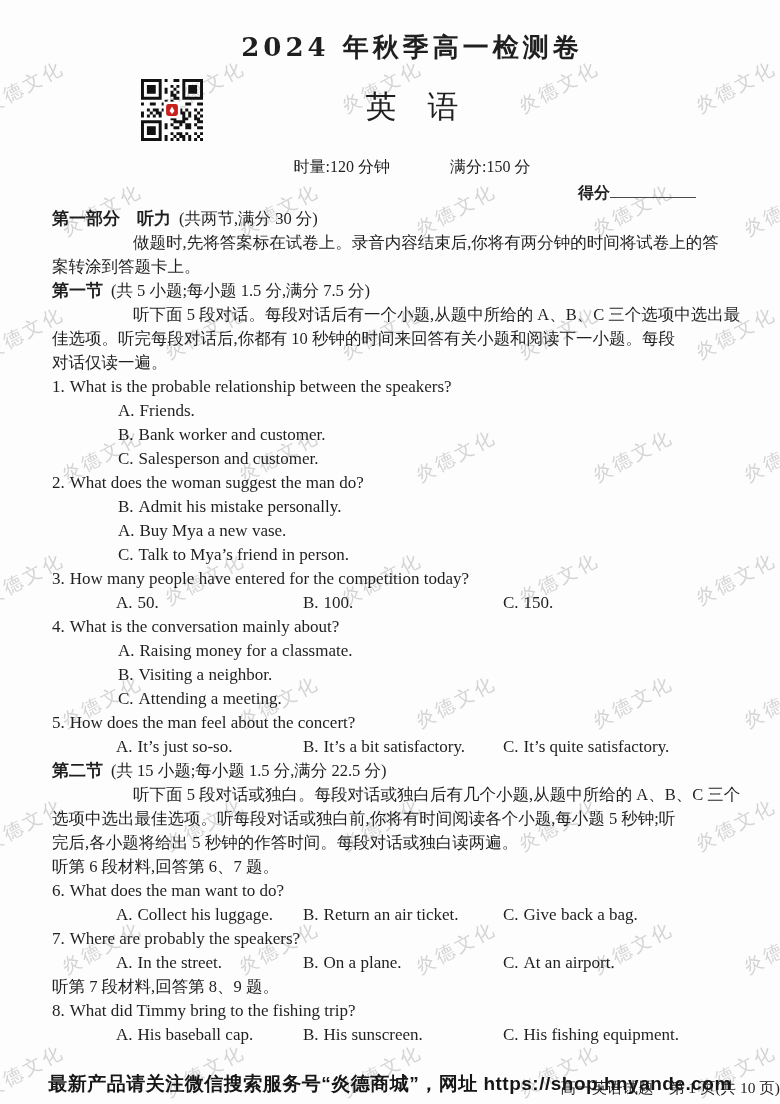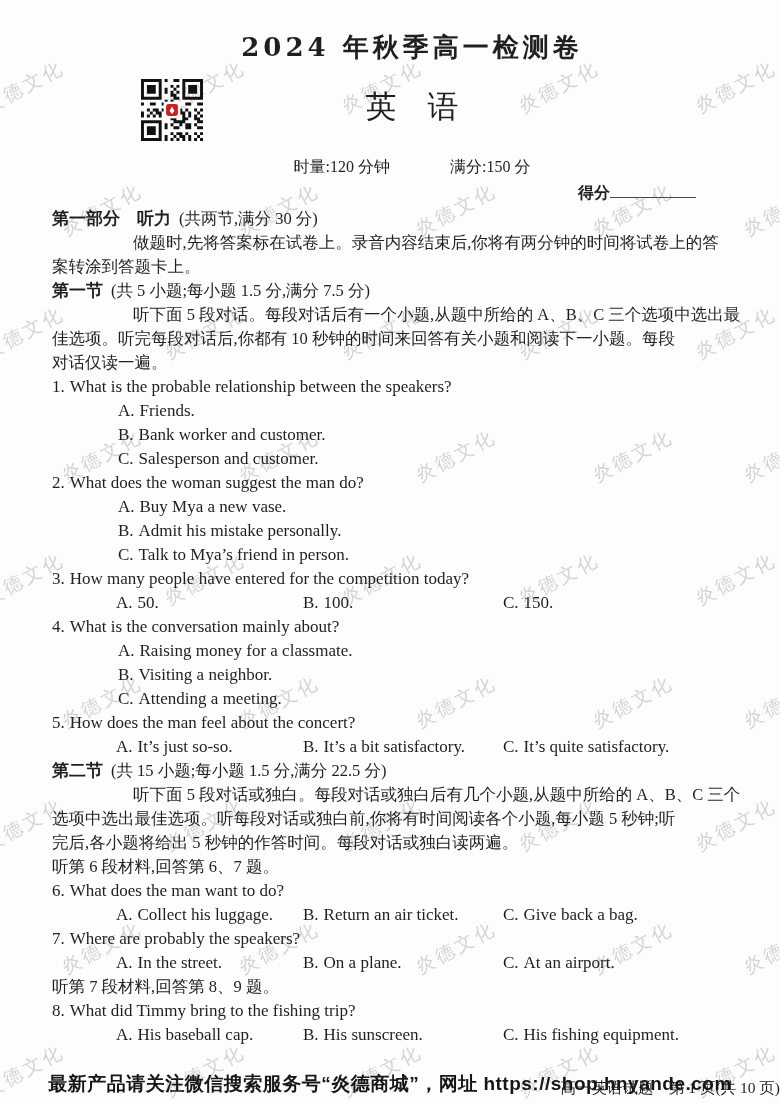--- a/index.html
+++ b/index.html
@@ -167,22 +167,22 @@
       <div class="line en">
         <span class="q-num">1.</span><span>What is the probable relationship between the speakers?</span>
       </div>
       <div class="line en opt-st"><span class="opt-l">A.</span><span>Friends.</span></div>
       <div class="line en opt-st"><span class="opt-l">B.</span><span>Bank worker and customer.</span></div>
       <div class="line en opt-st"><span class="opt-l">C.</span><span>Salesperson and customer.</span></div>
 
       <div class="line en">
         <span class="q-num">2.</span><span>What does the woman suggest the man do?</span>
       </div>
+      <div class="line en opt-st"><span class="opt-l">B.</span><span>Admit his mistake personally.</span></div>
       <div class="line en opt-st"><span class="opt-l">A.</span><span>Buy Mya a new vase.</span></div>
-      <div class="line en opt-st"><span class="opt-l">B.</span><span>Admit his mistake personally.</span></div>
       <div class="line en opt-st"><span class="opt-l">C.</span><span>Talk to Mya’s friend in person.</span></div>
 
       <div class="line en">
         <span class="q-num">3.</span><span>How many people have entered for the competition today?</span>
       </div>
       <div class="line en opt-row">
         <span class="ca"><span class="opt-l">A.</span><span>50.</span></span>
         <span class="cb"><span class="opt-l">B.</span><span>100.</span></span>
         <span class="cc"><span class="opt-l">C.</span><span>150.</span></span>
       </div>

